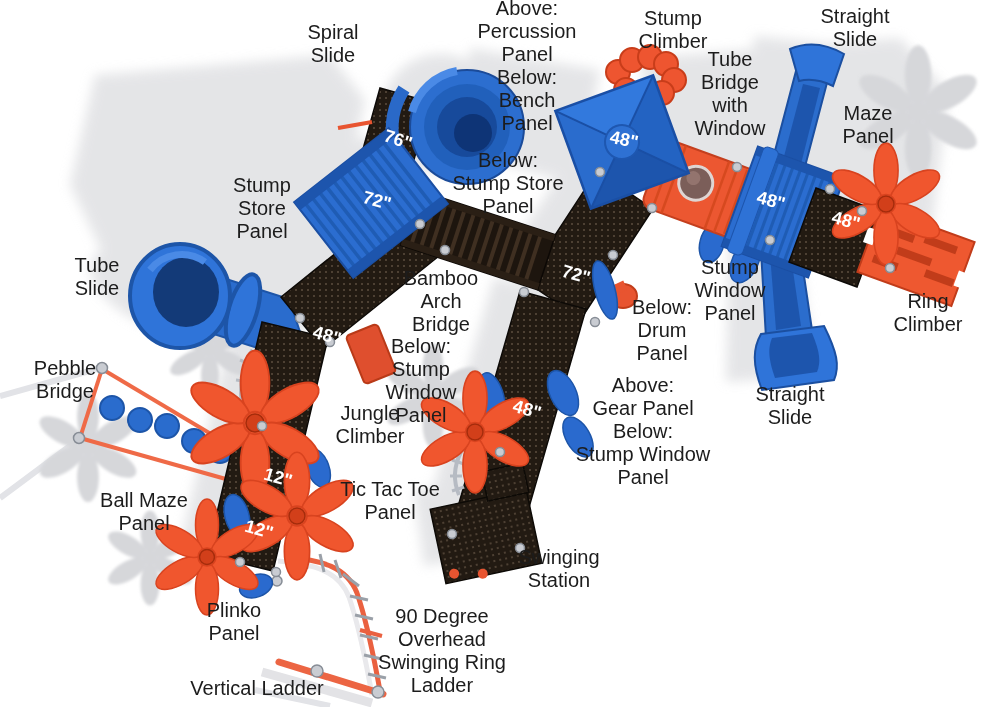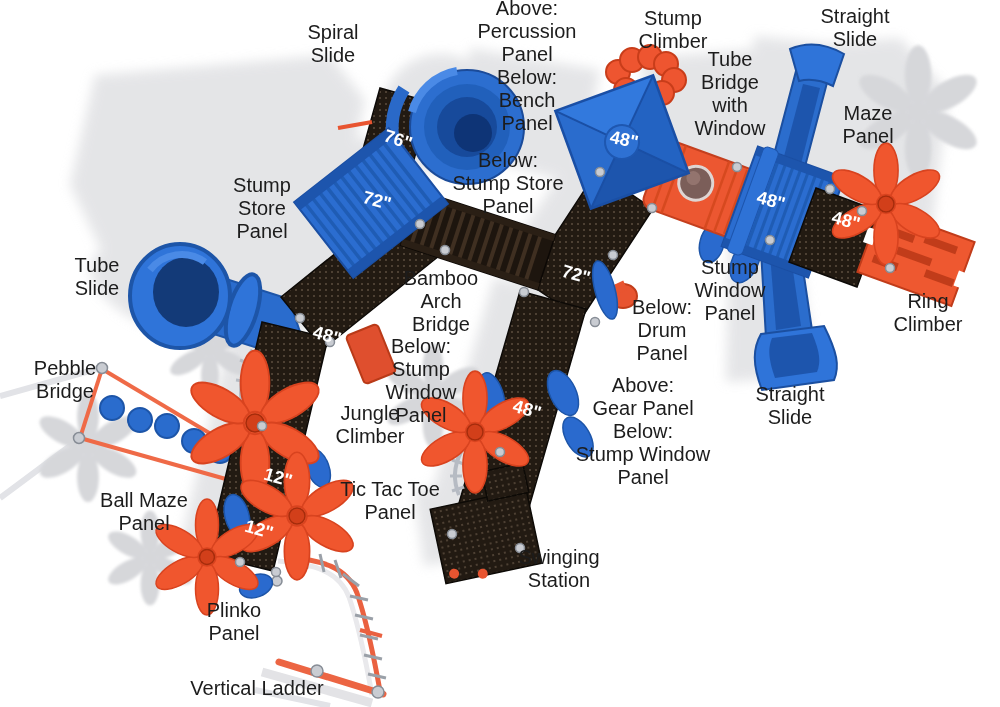--- a/index.html
+++ b/index.html
@@ -395,15 +395,19 @@
 <div class="lbl" style="left:790px;top:406px">Straight
 Slide</div>
 <div class="lbl" style="left:144px;top:512px">Ball Maze
 Panel</div>
 <div class="lbl" style="left:390px;top:501px">Tic Tac Toe
 Panel</div>
 <div class="lbl" style="left:559px;top:569px">Swinging
 Station</div>
 <div class="lbl" style="left:234px;top:622px">Plinko
 Panel</div>
+<div class="lbl" style="left:442px;top:651px">90 Degree
+Overhead
+Swinging Ring
+Ladder</div>
 <div class="lbl" style="left:257px;top:688px">Vertical Ladder</div>
 
 </div>
 
 </body></html>

